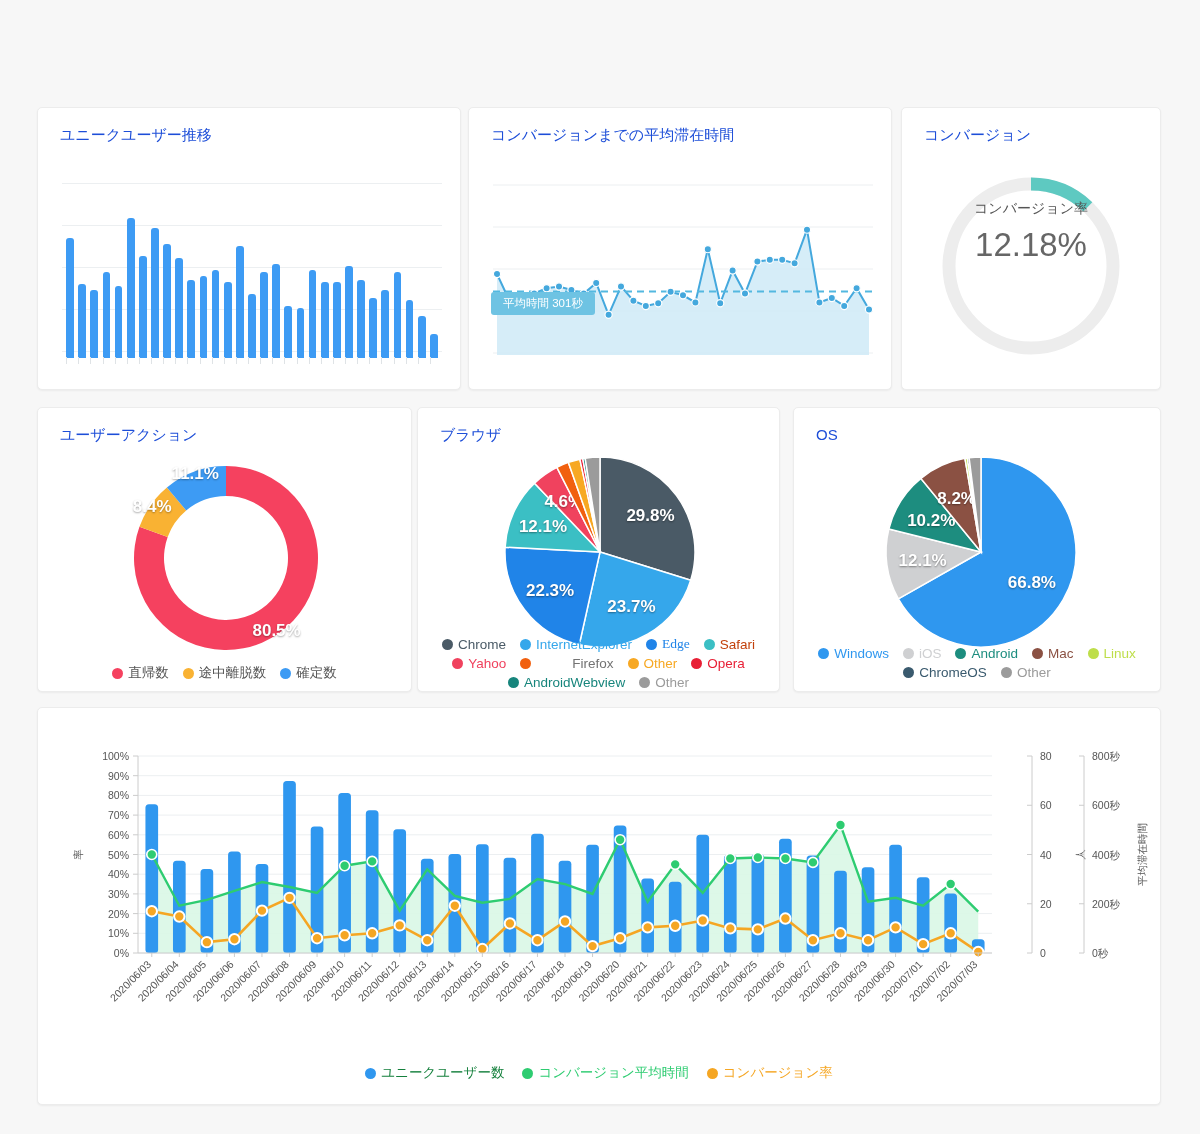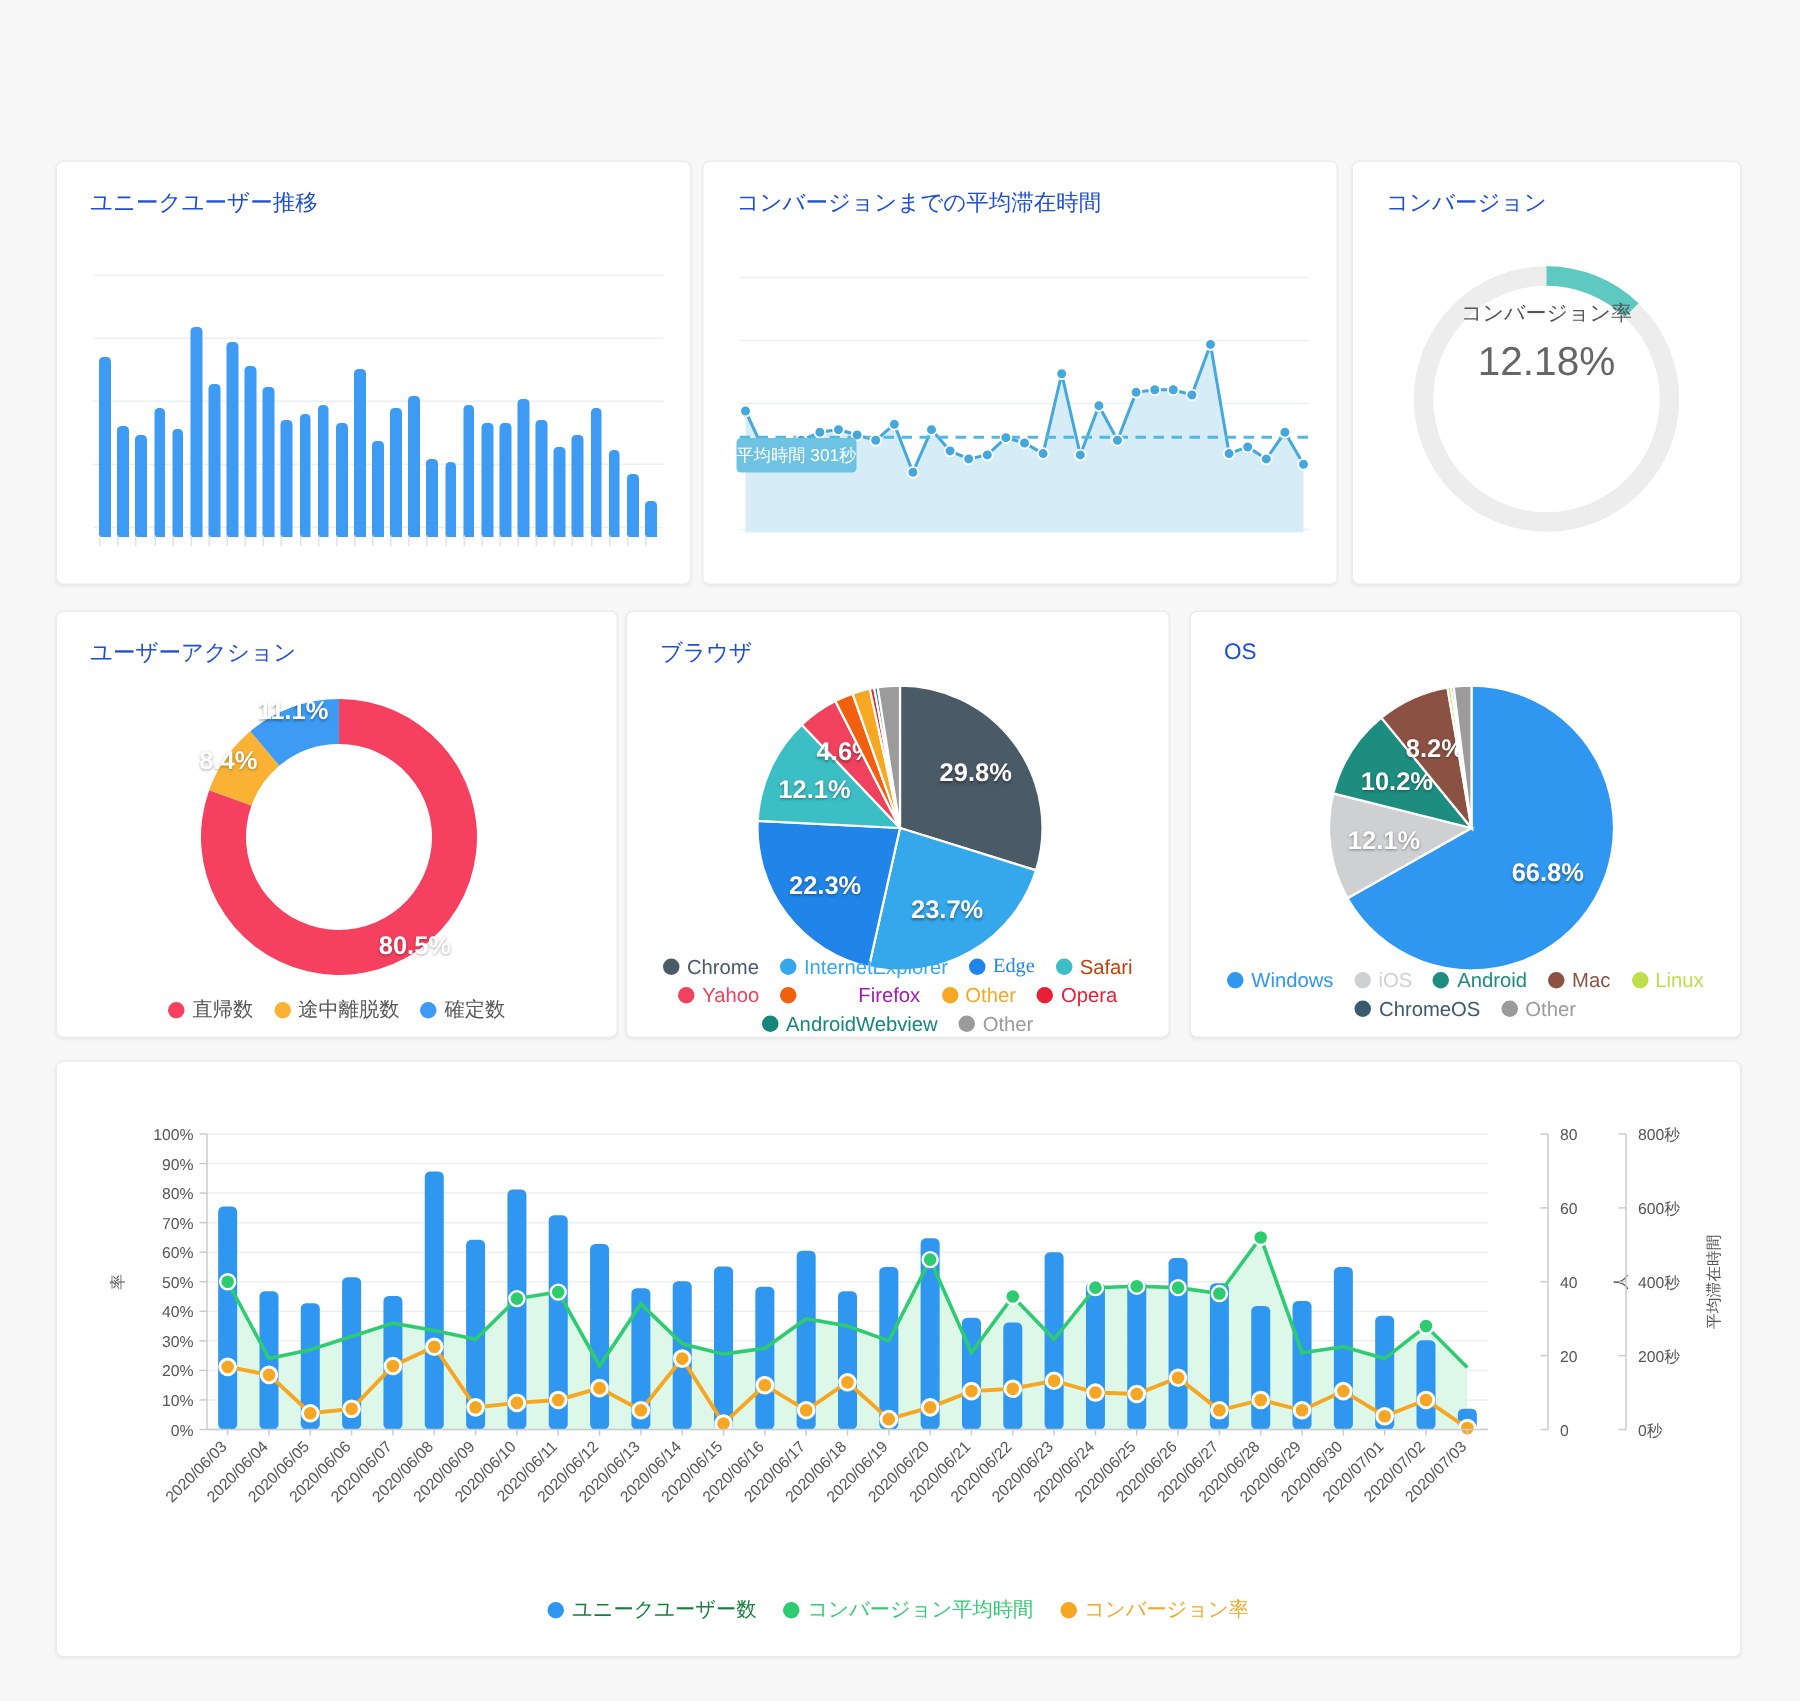--- a/index.html
+++ b/index.html
@@ -49,21 +49,21 @@
   .axis-ticks i { flex: 1; margin: 0 2.2px; border-left: 1px solid #dfe3e6; height: 7px; }
 
   
   .spark-line { position: absolute; left: 24px; top: 75px; }
 
   
   .gauge-wrap { position: absolute; left: 0; right: 0; top: 58px; display: flex;
                 flex-direction: column; align-items: center; }
   .gauge-center { position: absolute; left: 0; right: 0; top: 92px; text-align: center; }
   .gauge-label { font-size: 14px; color: #555; }
-  .gauge-value { font-size: 27px; color: #666; margin-top: 8px; }
+  .gauge-value { font-size: 33px; color: #666; margin-top: 8px; }
 
   
   .chart-svg { position: absolute; }
   .donut-center { position: absolute; text-align: center; width: 100%; }
   .donut-center .t { font-size: 14px; color: #555; }
   .donut-center .v { font-size: 32px; color: #666; margin-top: 6px; }
 
   
   .legend { position: absolute; left: 0; right: 0; display: flex; flex-wrap: wrap;
             justify-content: center; gap: 4px 14px; padding: 0 14px; }
@@ -197,21 +197,21 @@
           <circle cx="289.2" cy="76.8" r="3.6" fill="#44a8dd" stroke="#fff" stroke-width="1.2"></circle>
           <circle cx="301.6" cy="80.35000000000001" r="3.6" fill="#44a8dd" stroke="#fff" stroke-width="1.2"></circle>
           <circle cx="314" cy="46.625" r="3.6" fill="#44a8dd" stroke="#fff" stroke-width="1.2"></circle>
           <circle cx="326.40000000000003" cy="119.4" r="3.6" fill="#44a8dd" stroke="#fff" stroke-width="1.2"></circle>
           <circle cx="338.8" cy="114.9625" r="3.6" fill="#44a8dd" stroke="#fff" stroke-width="1.2"></circle>
           <circle cx="351.2" cy="122.94999999999999" r="3.6" fill="#44a8dd" stroke="#fff" stroke-width="1.2"></circle>
           <circle cx="363.6" cy="105.19999999999999" r="3.6" fill="#44a8dd" stroke="#fff" stroke-width="1.2"></circle>
           <circle cx="376" cy="126.5" r="3.6" fill="#44a8dd" stroke="#fff" stroke-width="1.2"></circle>
         </svg>
     </div>
-    <div id="avg-badge" style="position: absolute; background: rgb(110, 195, 227); color: rgb(255, 255, 255); font-size: 11.5px; padding: 4px 0; border-radius: 3px; white-space: nowrap; left: 22px; top: 184px;">
+    <div id="avg-badge" style="position: absolute; background: rgb(110, 195, 227); color: rgb(255, 255, 255); font-size: 11.5px; padding: 4px 12px; border-radius: 3px; white-space: nowrap; left: 22px; top: 184px;">
       <span>平均時間 301秒</span>
     </div>
   </div>
 
   <div class="card row1-c">
     <div class="card-title">コンバージョン</div>
     <div class="gauge-wrap">
       <svg id="gauge" width="200" height="200">
           <circle cx="100" cy="100" r="82" fill="none" stroke="#ededed" stroke-width="13"></circle>
           <path d="M 100 18 A 82 82 0 0 1 156.80530249054002 40.86322963706718" fill="none" stroke="#5ec9c1" stroke-width="13"></path>
@@ -290,21 +290,21 @@
         <span class="legend-item">
           <span class="legend-dot" style="background: rgb(59, 191, 196);"></span>
           <span style="color: #c2410c;">Safari</span>
         </span>
         <span class="legend-item">
           <span class="legend-dot" style="background: rgb(240, 66, 94);"></span>
           <span style="color: rgb(240, 66, 94);">Yahoo</span>
         </span>
         <span class="legend-item">
           <span class="legend-dot" style="background: rgb(241, 96, 15);"></span>
-          <span style="color: #a21caf; margin-left: 36px;">Firefox</span>
+          <span style="color: #737373; margin-left: 36px;">Firefox</span>
         </span>
         <span class="legend-item">
           <span class="legend-dot" style="background: rgb(247, 168, 35);"></span>
           <span style="color: rgb(247, 168, 35);">Other</span>
         </span>
         <span class="legend-item">
           <span class="legend-dot" style="background: rgb(232, 31, 53);"></span>
           <span style="color: rgb(232, 31, 53);">Opera</span>
         </span>
         <span class="legend-item">

